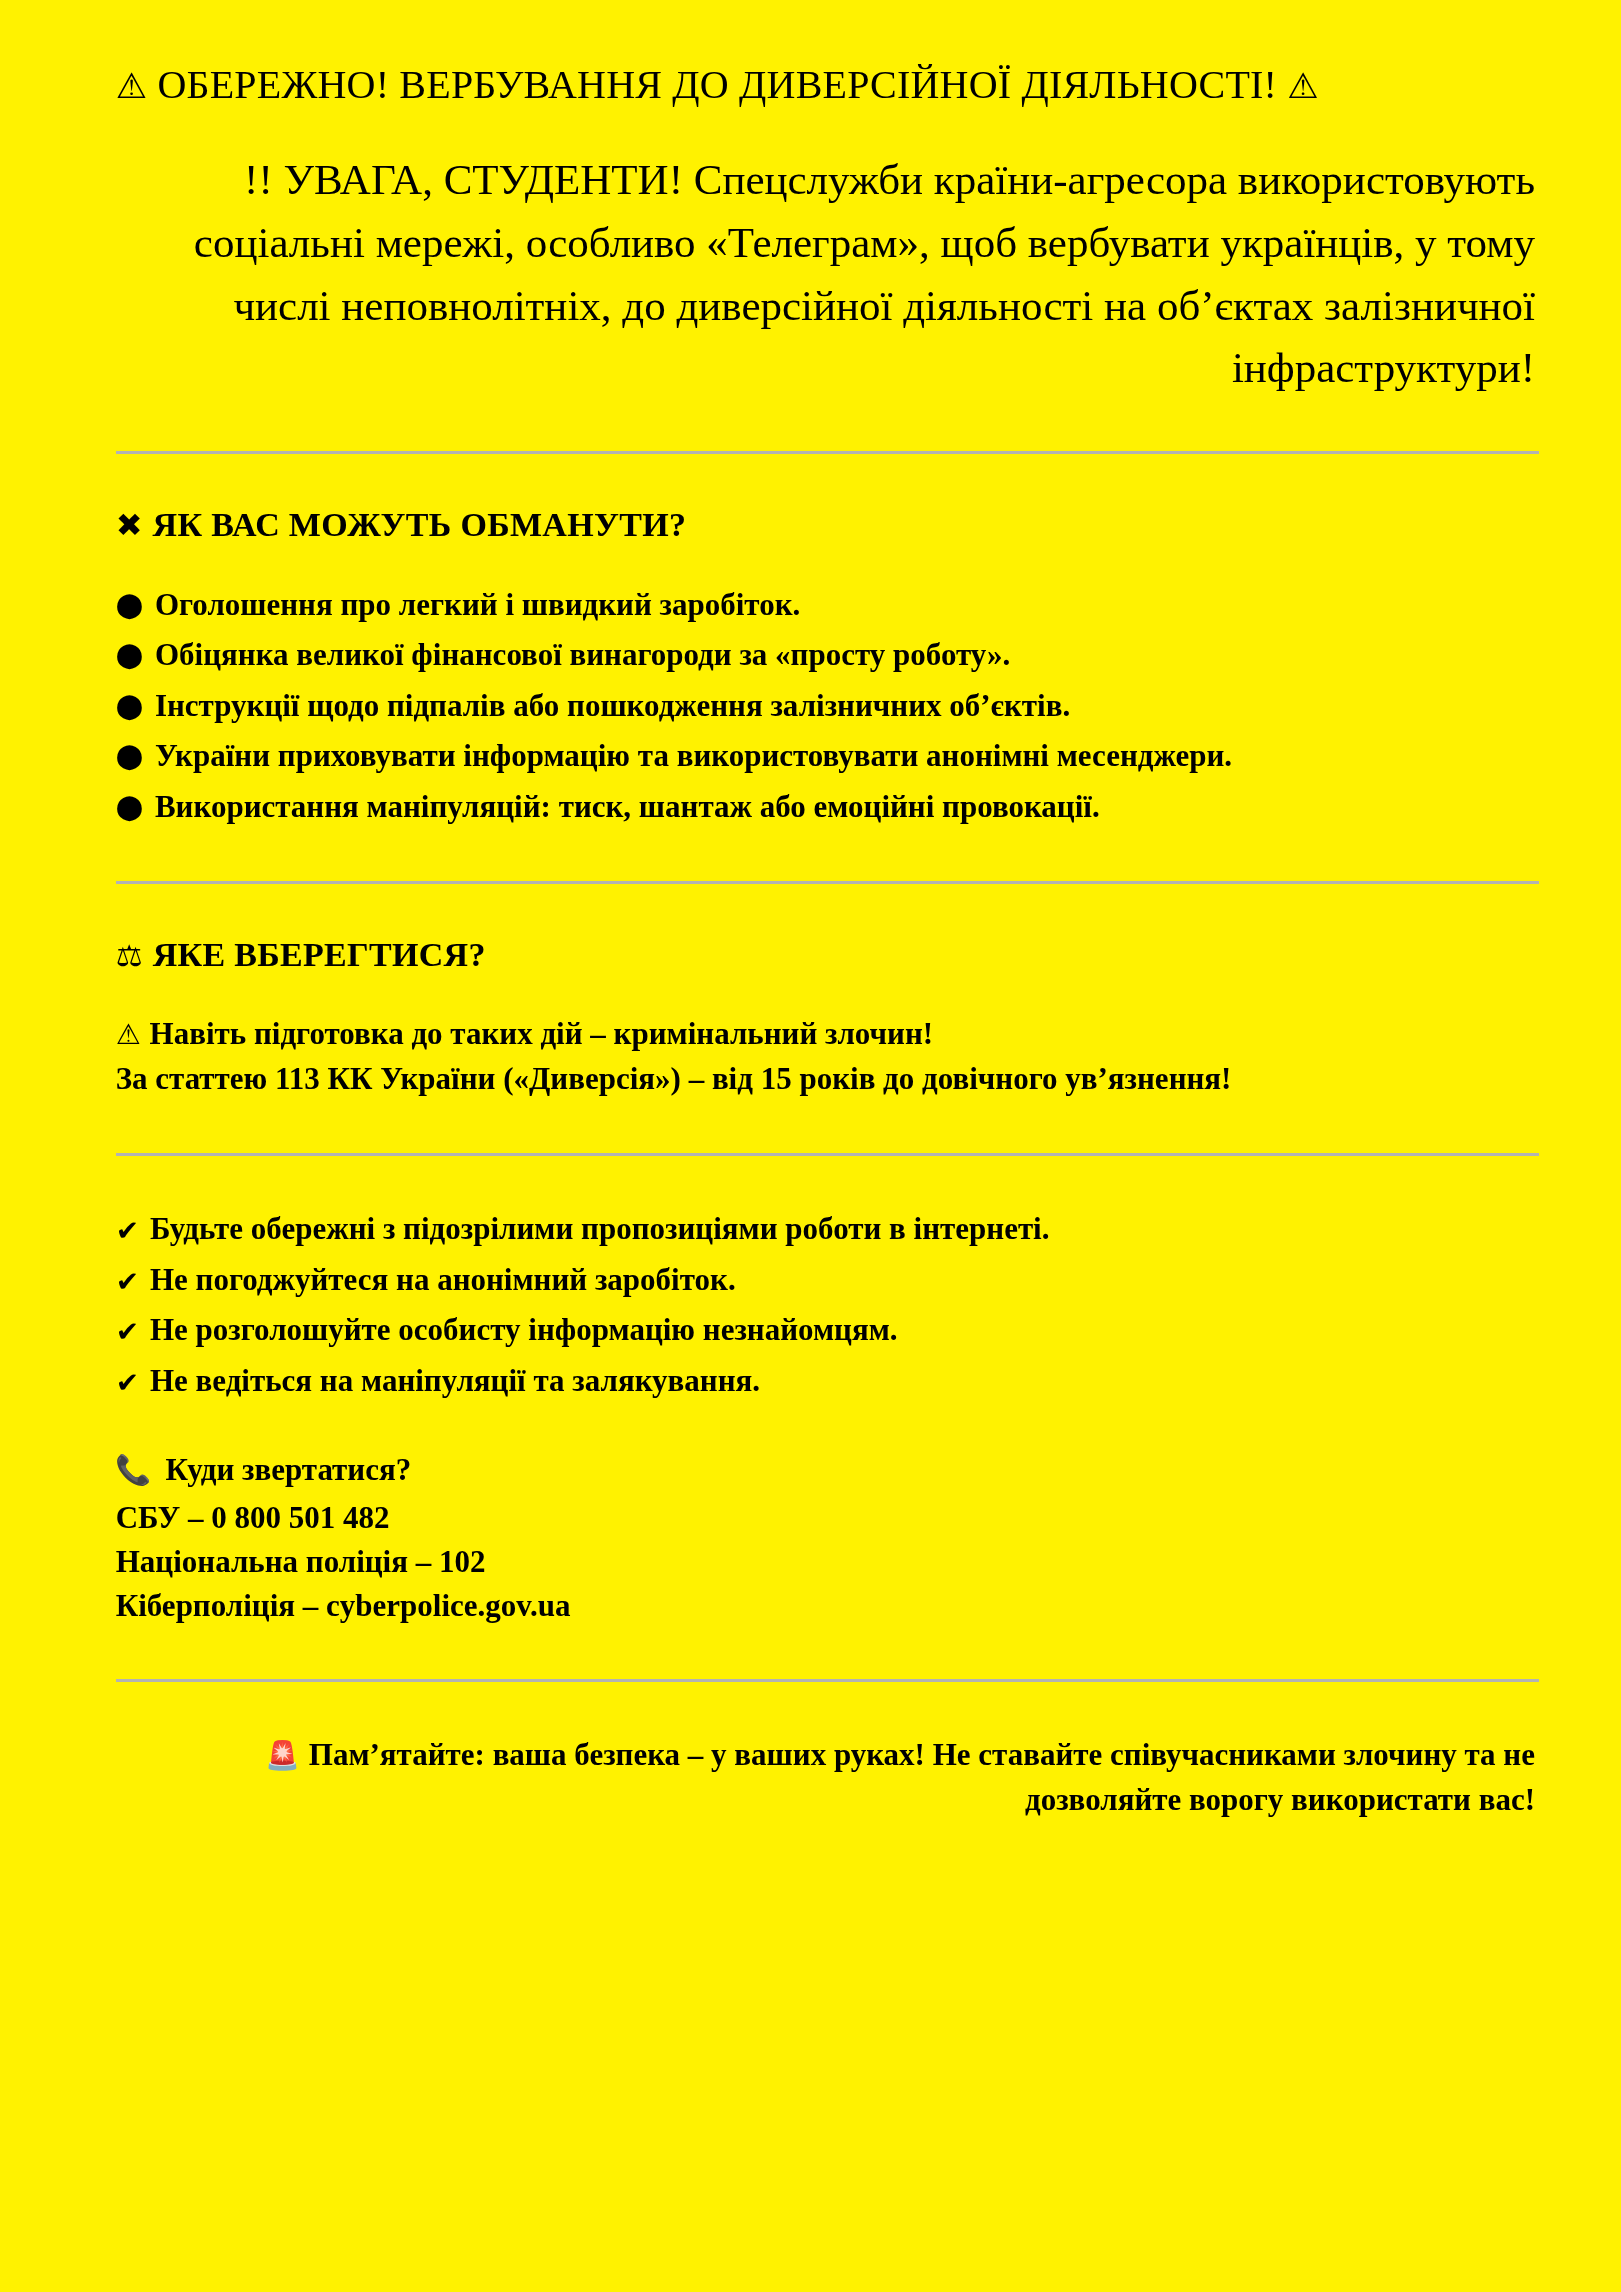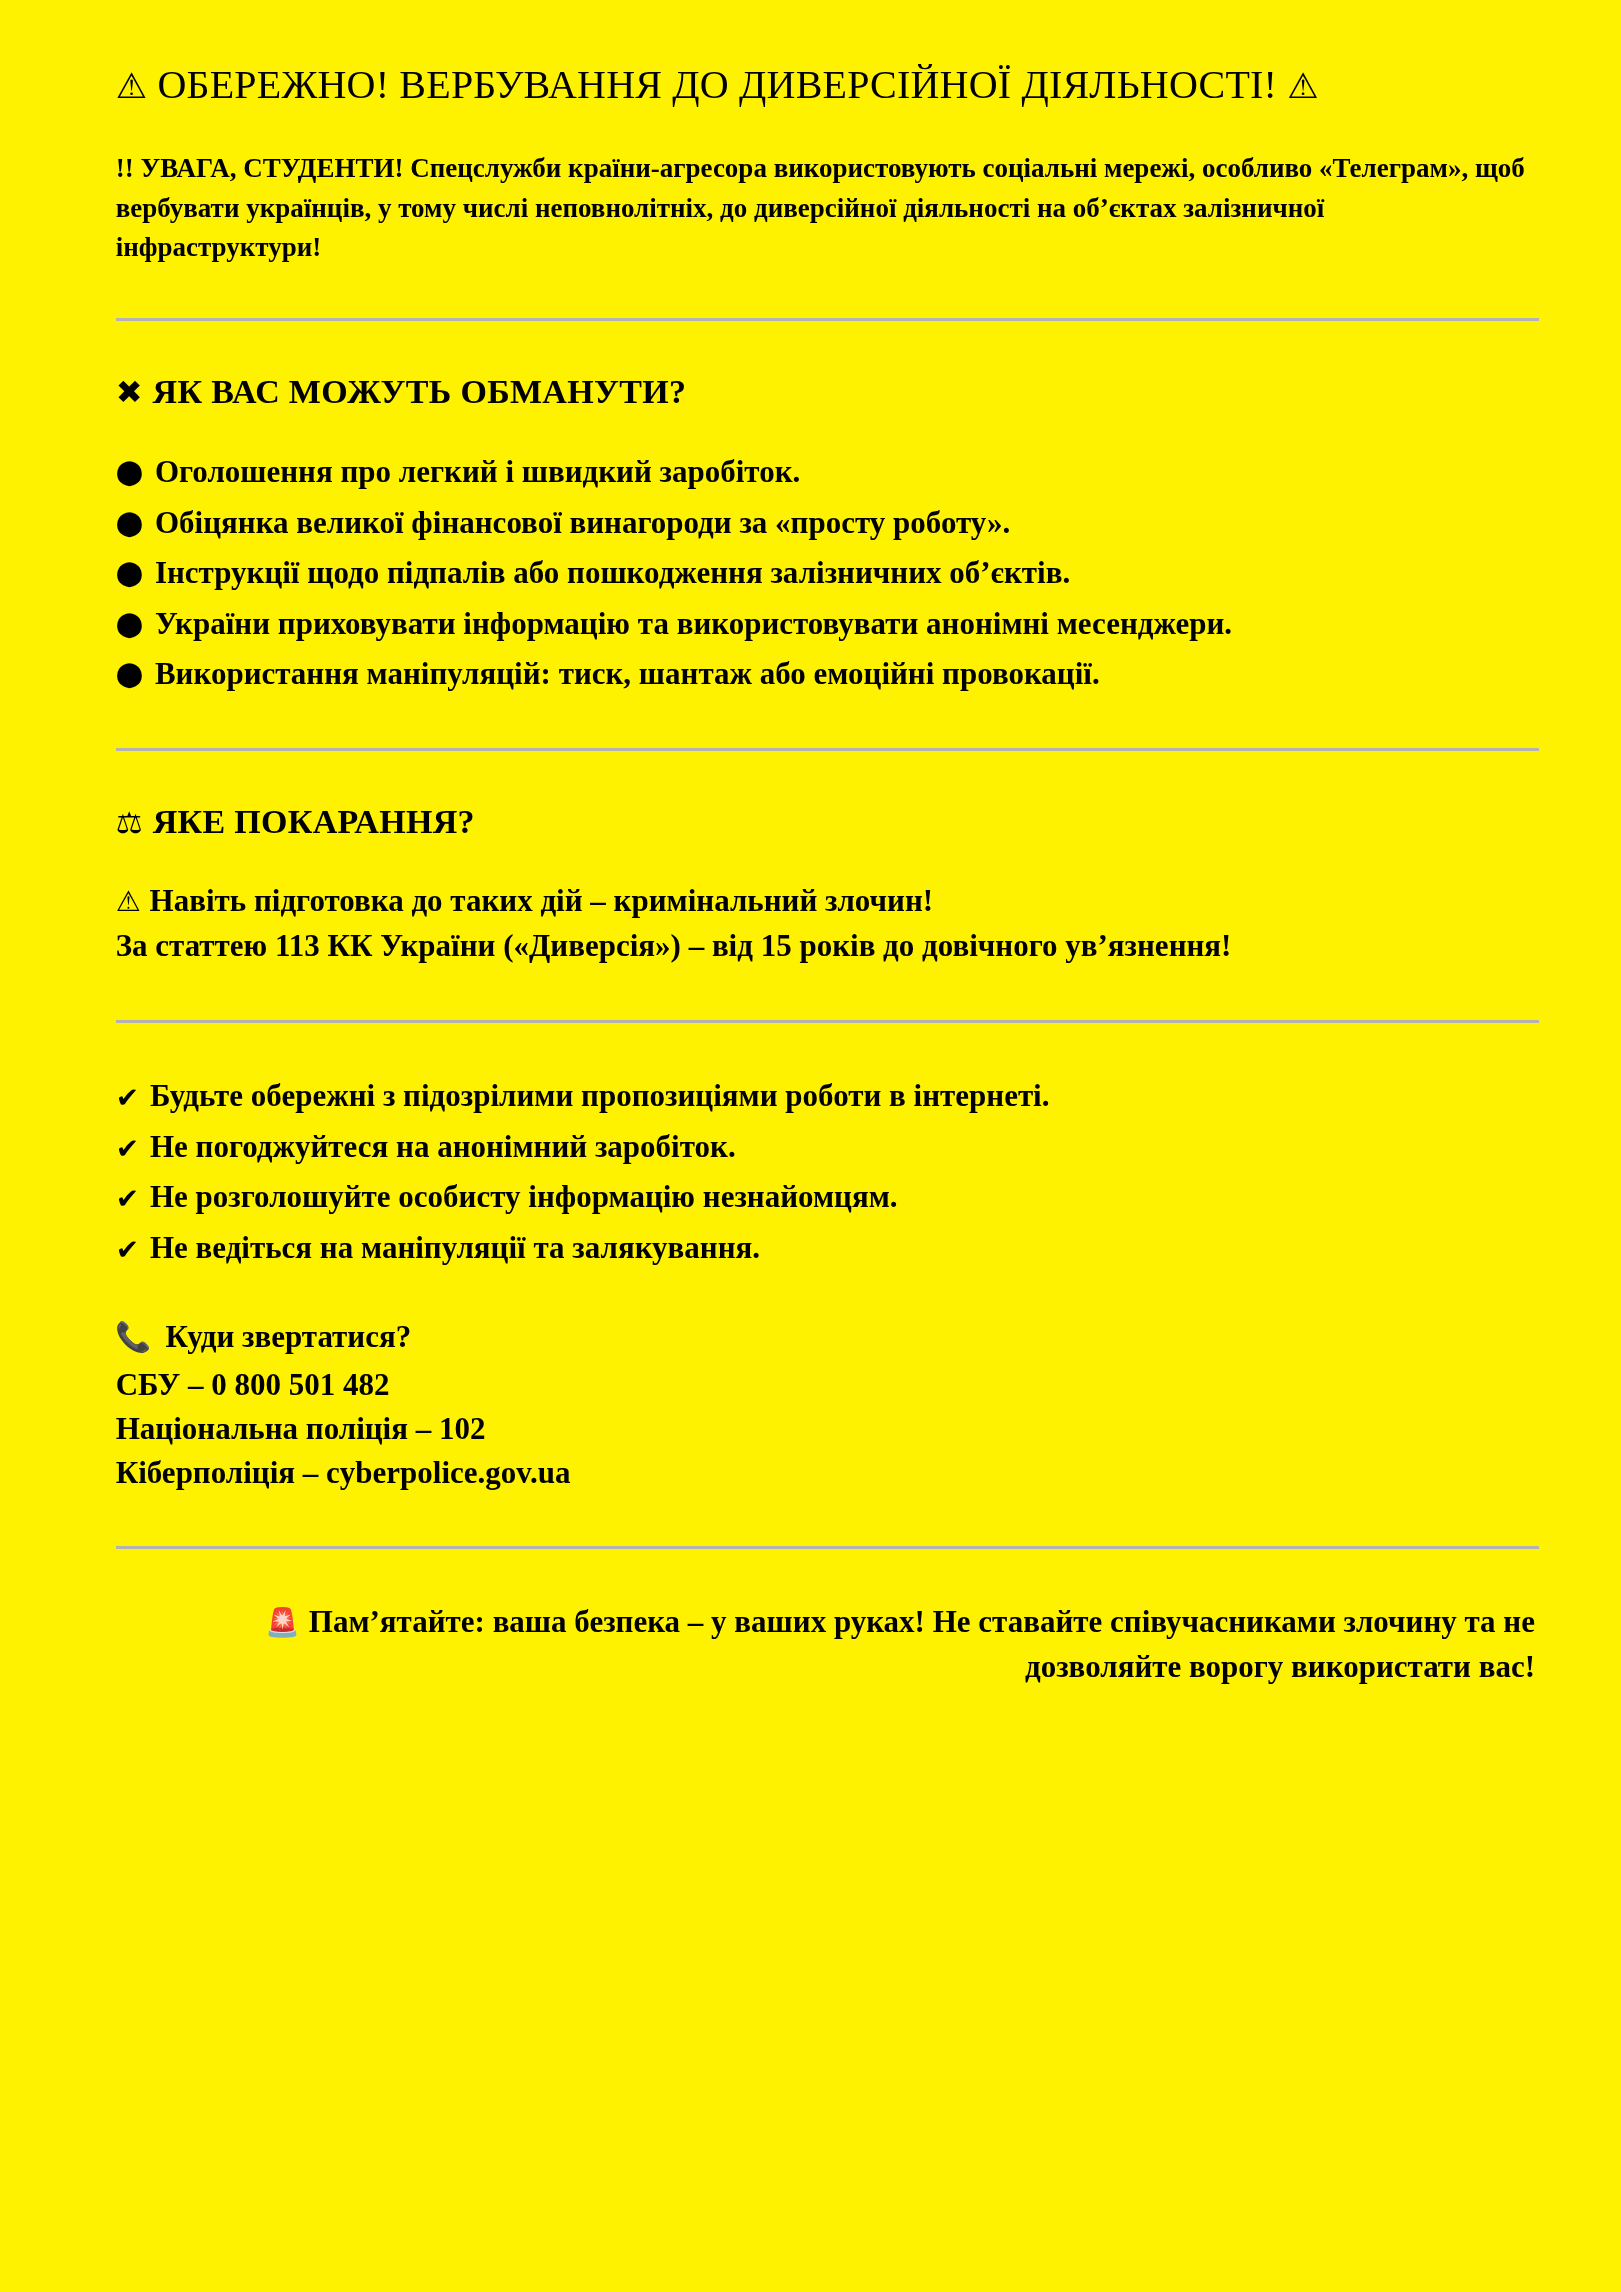--- a/index.html
+++ b/index.html
@@ -34,26 +34,26 @@
     white-space: nowrap;
   }
   .title .ico {
     font-family: "DejaVu Sans", sans-serif;
     font-weight: 400;
     font-size: 35px;
   }
 
   
   .intro {
-    font-size: 27px;
-    font-weight: bold;
+    font-size: 43px;
+    font-weight: normal;
     line-height: 1.46;
     margin: 0 0 0 13.7px;
     max-width: 1431px;
-    text-align: left;
+    text-align: right;
   }
 
   
   .divider {
     border: 0;
     height: 2.9px;
     background: #b3b3b3;
     margin: 51px 0 51px 13.7px;
     width: 1423px;
   }
@@ -181,21 +181,21 @@
     <li><span class="bullet">⬤</span><span>Оголошення про легкий і швидкий заробіток.</span></li>
     <li><span class="bullet">⬤</span><span>Обіцянка великої фінансової винагороди за «просту роботу».</span></li>
     <li><span class="bullet">⬤</span><span>Інструкції щодо підпалів або пошкодження залізничних об’єктів.</span></li>
     <li><span class="bullet">⬤</span><span>України приховувати інформацію та використовувати анонімні месенджери.</span></li>
     <li><span class="bullet">⬤</span><span>Використання маніпуляцій: тиск, шантаж або емоційні провокації.</span></li>
   </ul>
 
   <hr class="divider" style="background: rgb(179, 179, 179);">
 
   <h2 class="section-head">
-    <span class="ico scales">⚖</span><span>ЯКЕ ПОКАРАННЯ?</span>
+    <span class="ico scales">⚖</span><span>ЯКЕ ВБЕРЕГТИСЯ?</span>
   </h2>
 
   <p class="punish">
     <span class="ico">⚠</span><span>Навіть підготовка до таких дій – кримінальний злочин!</span><br>
     <span>За статтею 113 КК України («Диверсія») – від 15 років до довічного ув’язнення!</span>
   </p>
 
   <hr class="divider" style="background: rgb(179, 179, 179);">
 
 

